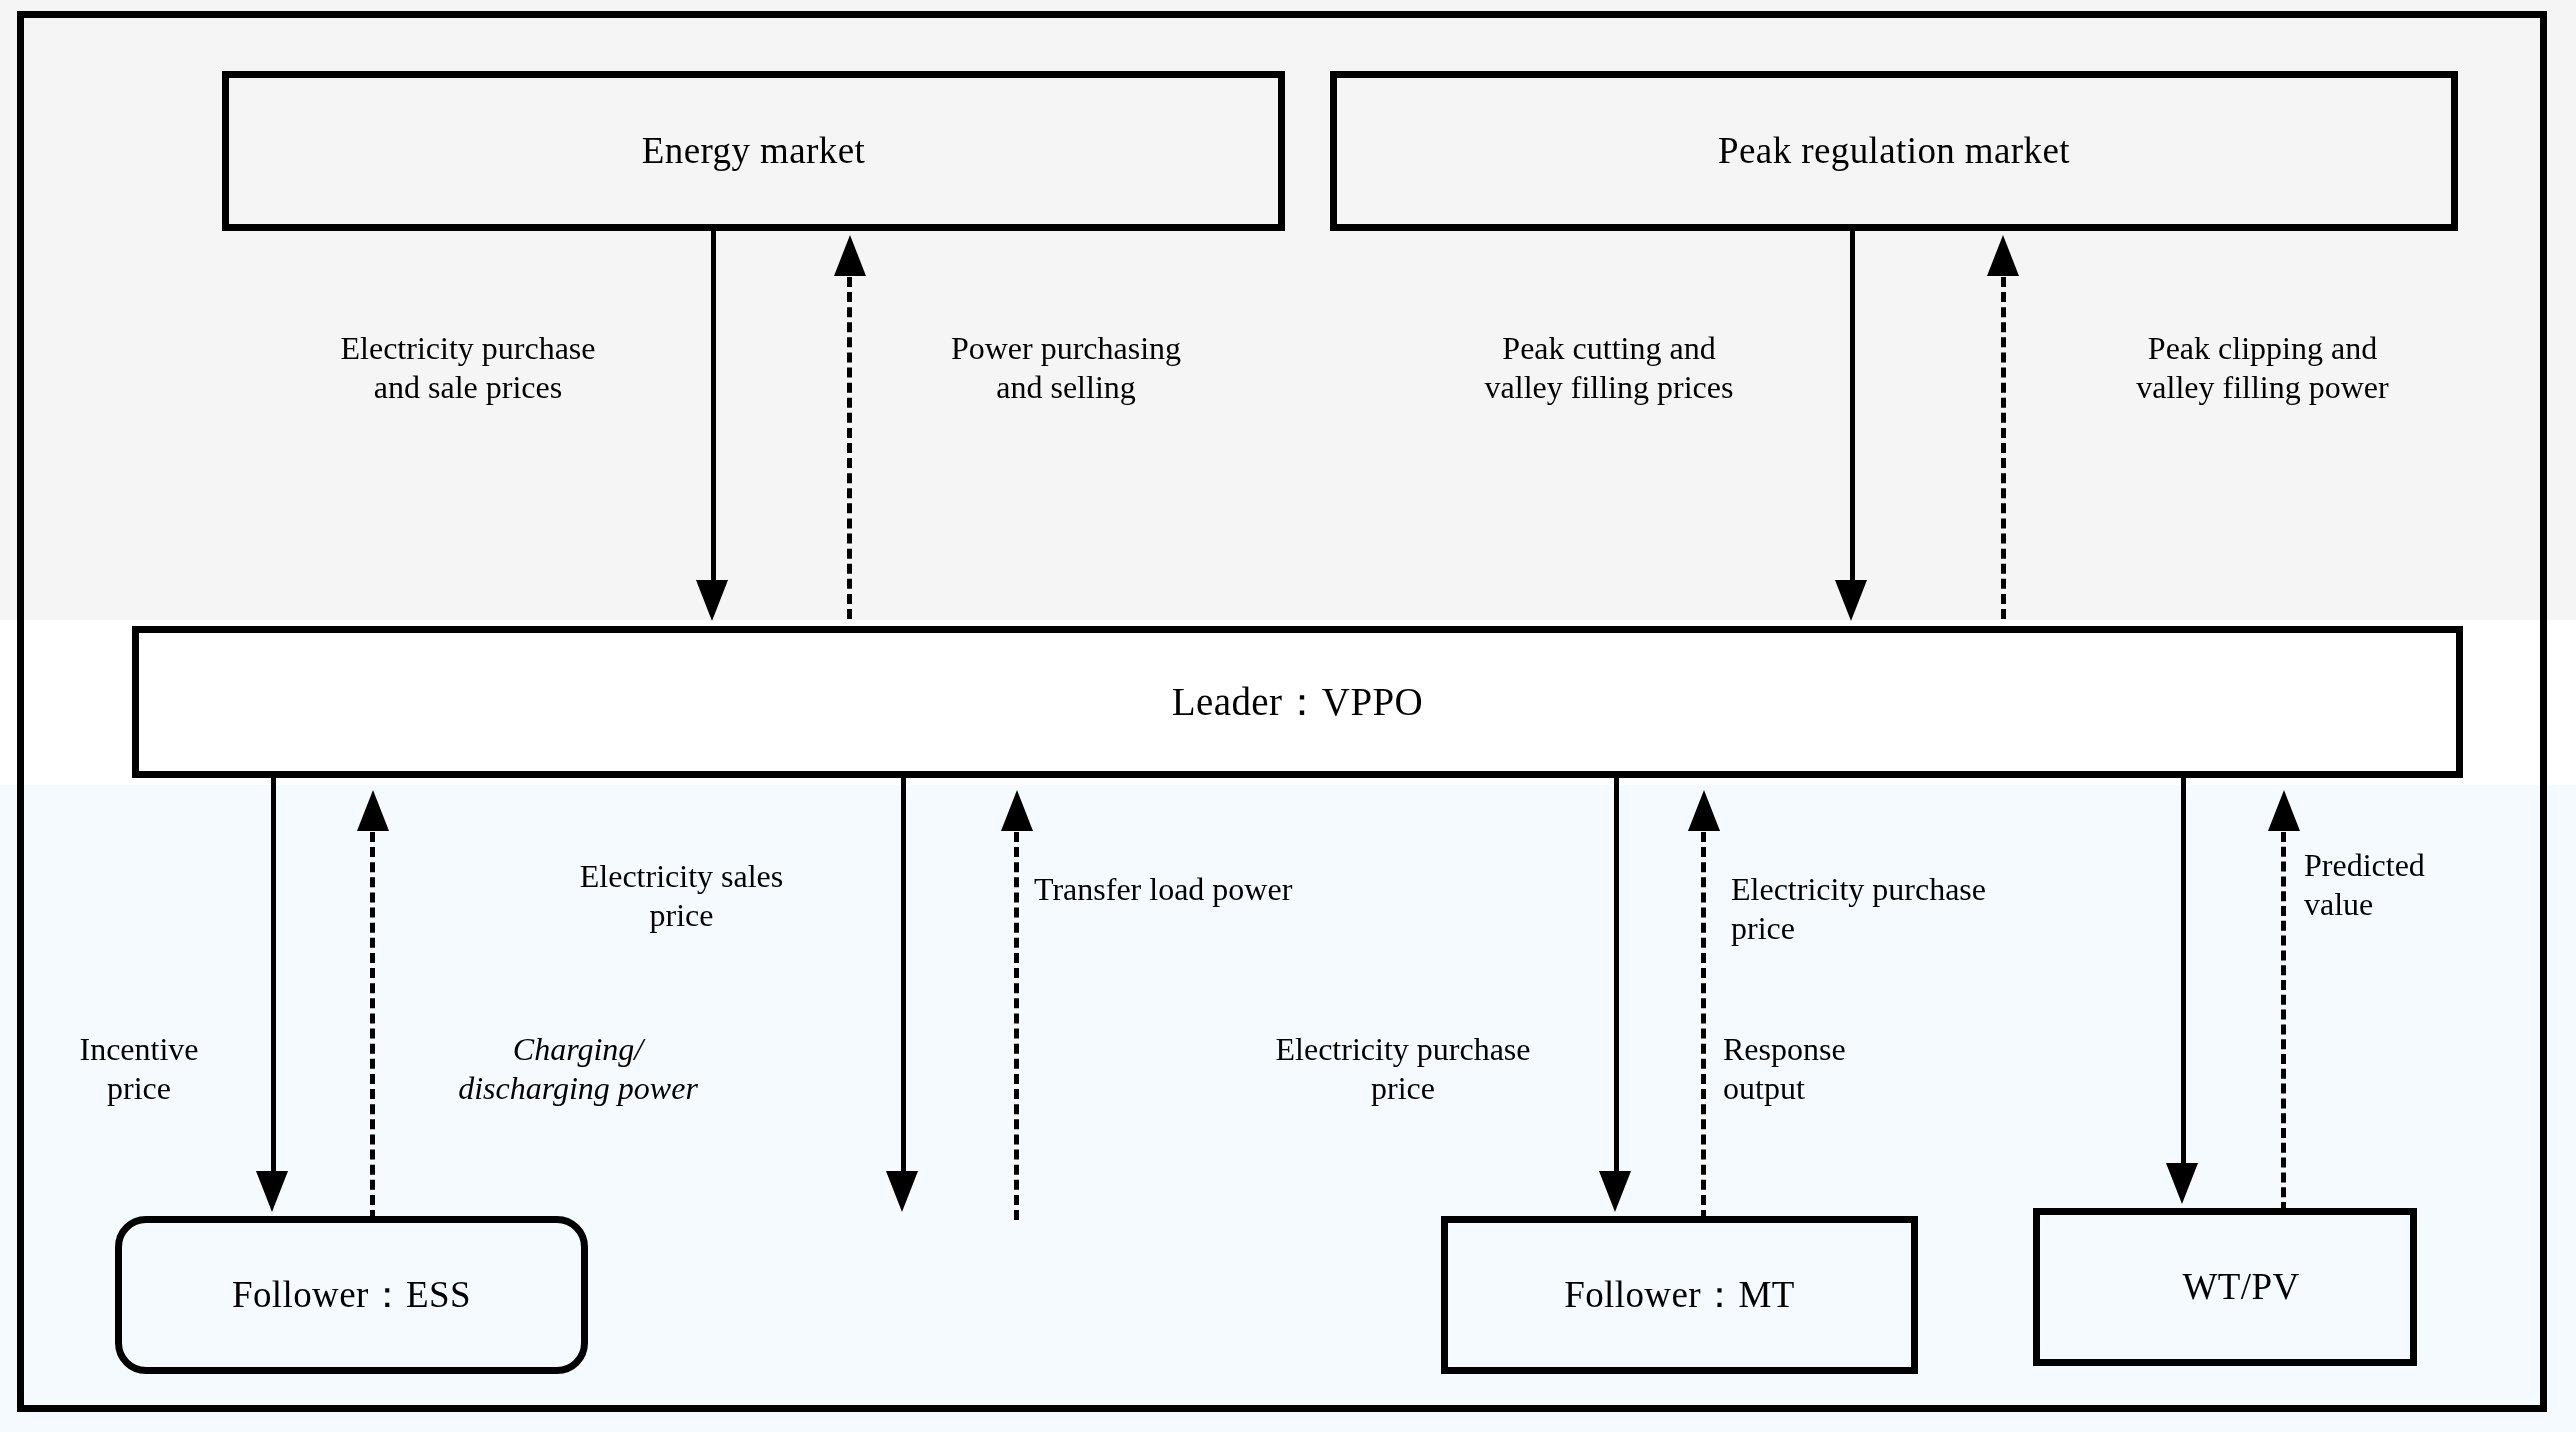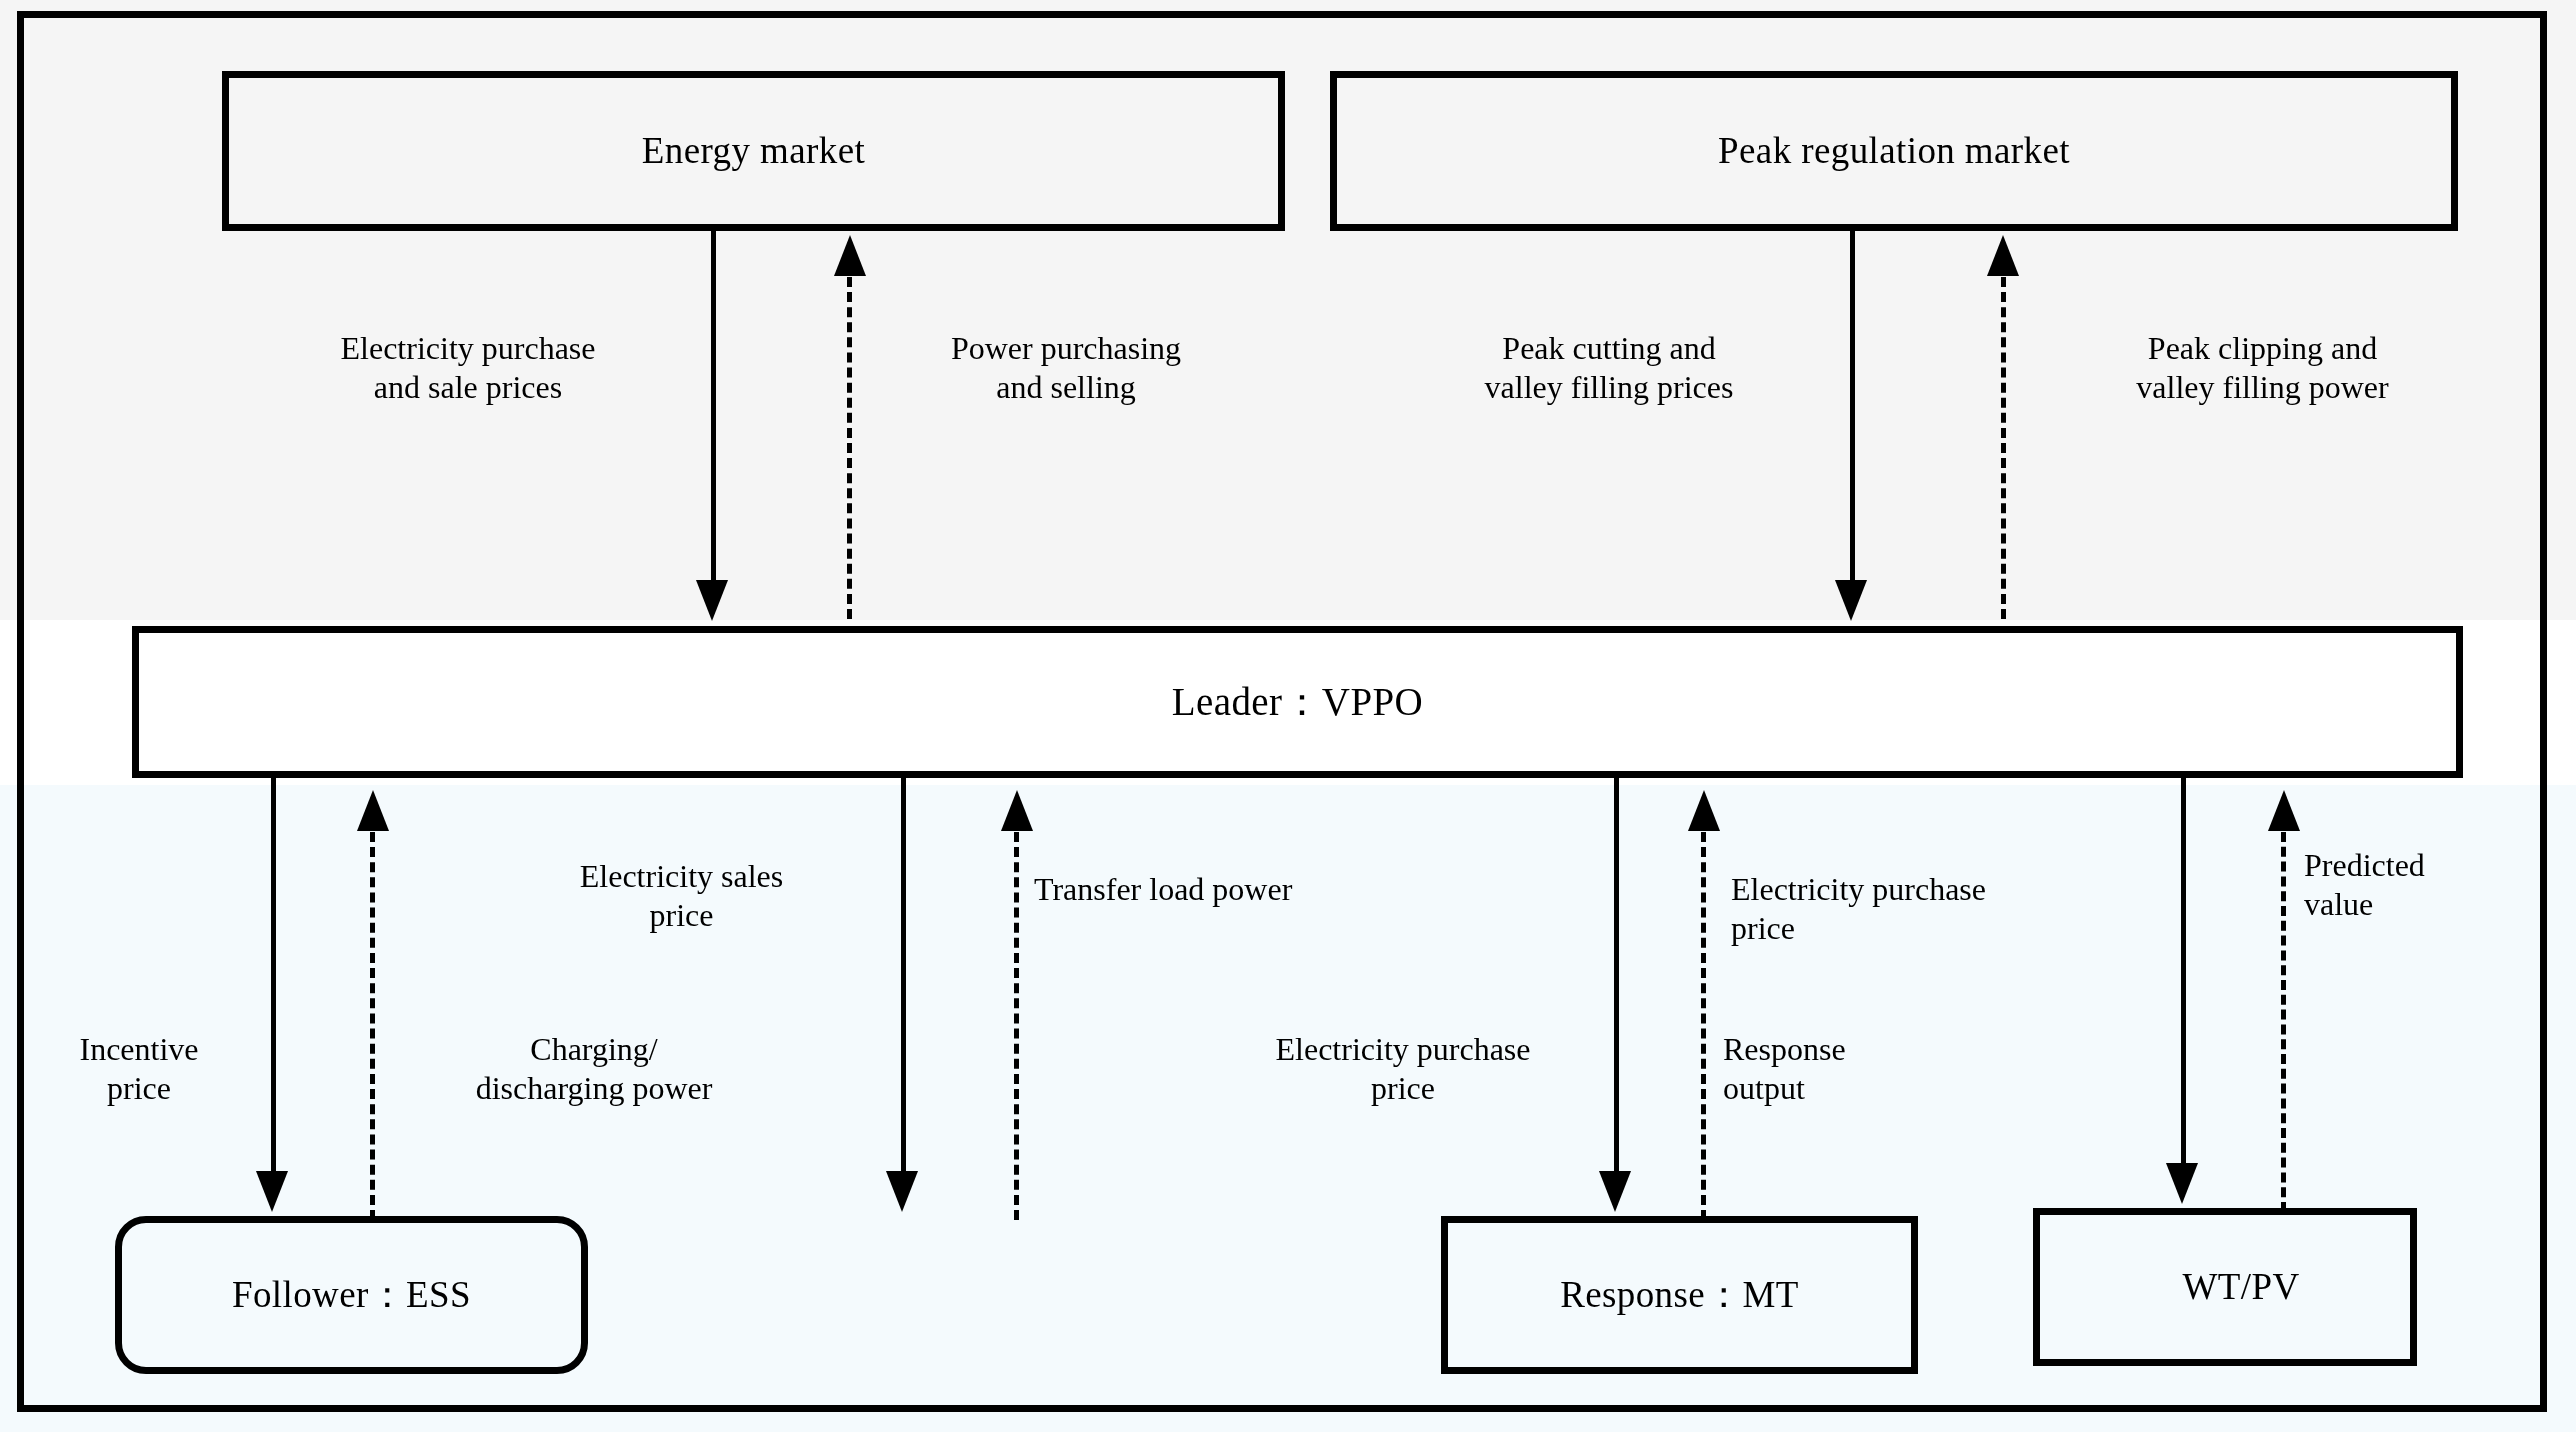--- a/index.html
+++ b/index.html
@@ -87,21 +87,21 @@
     <span class="lbl">Leader：VPPO</span>
   </div>
 
   <div class="conn" style="left:271px;top:778px;height:406px;"></div>
   <div class="ah down" style="left:256px;top:1171px;"></div>
   <div class="elabel c" style="left:32px;top:1030px;width:214px;">Incentive
 price</div>
 
   <div class="conn dash" style="left:370px;top:832px;height:388px;"></div>
   <div class="ah up" style="left:357px;top:790px;"></div>
-  <div class="elabel c" style="left:396px;top:1030px;width:396px;">Charging/
+  <div class="elabel c" style="left:380px;top:1030px;width:396px;font-style:italic;">Charging/
 discharging power</div>
 
   <div class="conn" style="left:901px;top:778px;height:406px;"></div>
   <div class="ah down" style="left:886px;top:1171px;"></div>
   <div class="elabel c" style="left:507px;top:857px;width:349px;">Electricity sales
 price</div>
 
   <div class="conn dash" style="left:1014px;top:832px;height:388px;"></div>
   <div class="ah up" style="left:1001px;top:790px;"></div>
   <div class="elabel l" style="left:1034px;top:870px;width:491px;">Transfer load power</div>
@@ -125,21 +125,21 @@
   <div class="ah up" style="left:2268px;top:790px;"></div>
   <div class="elabel l" style="left:2304px;top:846px;width:261px;">Predicted
 value</div>
 
   <div class="node" id="box-ess">
     <span class="lbl">Follower：ESS</span>
   </div>
 
 
   <div class="node" id="box-mt">
-    <span class="lbl">Response：MT</span>
+    <span class="lbl">Follower：MT</span>
   </div>
 
   <div class="node" id="box-wtpv">
     <span class="lbl">WT/PV</span>
   </div>
 
 </div>
 
 
 </body></html>

